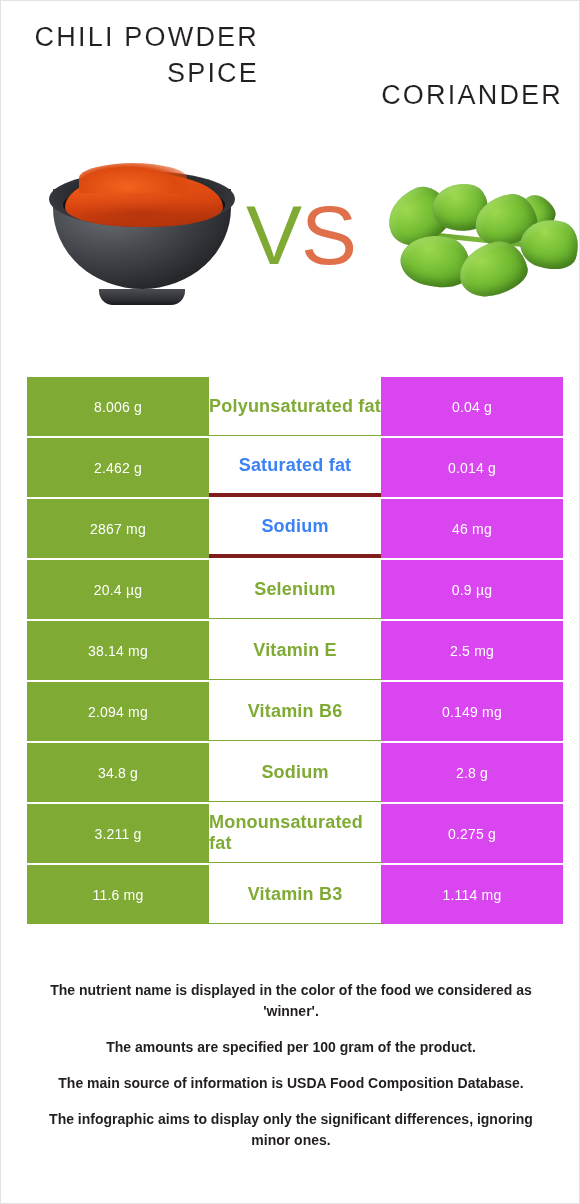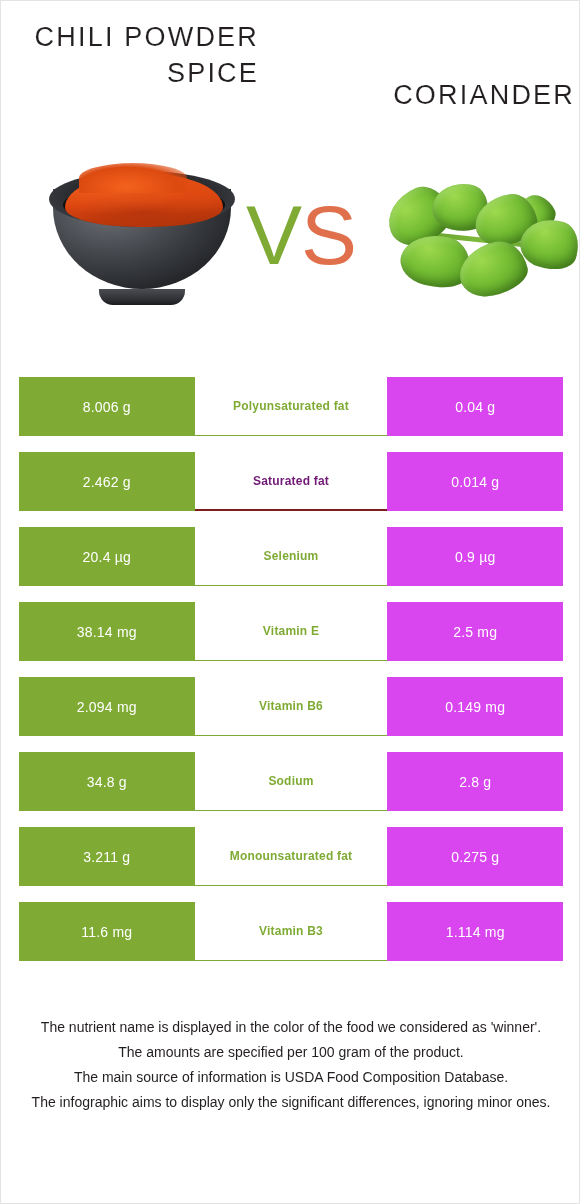--- a/index.html
+++ b/index.html
@@ -38,21 +38,21 @@
     text-transform: uppercase;
     text-align: right;
     -webkit-text-stroke: 0.1px #ffffff;
   }
   .title-left {
     left: 28px;
     top: 18px;
     width: 230px;
   }
   .title-right {
-    right: 4px;
+    right: 16px;
     top: 76px;
     width: 250px;
   }
 
   
   .hero {
     position: relative;
     height: 200px;
     width: 100%;
     margin-left: 12px;
@@ -179,21 +179,22 @@
   .l5 { left: 30px;  top: 74px; width: 70px; height: 52px; transform: rotate(14deg); }
   .l6 { left: 88px;  top: 82px; width: 68px; height: 52px; transform: rotate(-12deg); }
   .l7 { left: 140px; top: 36px; width: 44px; height: 38px; transform: rotate(-28deg); }
 
   
   .table {
     margin: 36px 3px 0 18px;
     width: 544px;
     display: flex;
     flex-direction: column;
-    gap: 16px;
+    gap: 2px;
+    align-items: flex-end;
   }
   .row {
     display: flex;
     height: 59px;
     align-items: stretch;
   }
   .cell {
     display: flex;
     align-items: center;
     justify-content: center;
@@ -205,38 +206,38 @@
     width: 182px;
     background: #7fab35;
     color: #ffffff;
   }
   .cell-right {
     width: 182px;
     background: #d946ef;
     color: #ffffff;
   }
   .cell-mid {
-    width: 200px;
+    width: 172px;
     background: #ffffff;
     font-weight: 700;
-    font-size: 12px;
+    font-size: 18px;
   }
   .cell-mid.win-left  { color: #7fab35; border-bottom: 1px solid #7fab35; }
-  .cell-mid.win-right { color: #701a75; border-bottom: 2px solid #7f1d1d; }
+  .cell-mid.win-right { color: #3b82f6; border-bottom: 4px solid #7f1d1d; }
 
   
   .footer {
     margin: 56px 18px 0 18px;
     width: 544px;
     text-align: center;
     font-size: 14px;
     line-height: 21px;
     color: #231f20;
   }
-  .footer p { margin: 4px; }
+  .footer p { margin: 15px; font-weight: bold; }
 </style>
 </head>
 <body>
 
 <div class="page">
 
   <div class="titles">
     <div class="title title-left">Chili Powder Spice</div>
     <div class="title title-right">Coriander</div>
   </div>
@@ -279,20 +280,25 @@
         <div class="cell cell-left">8.006 g</div>
         <div class="cell cell-mid win-left">Polyunsaturated fat</div>
         <div class="cell cell-right">0.04 g</div>
       </div>
       <div class="row">
         <div class="cell cell-left">2.462 g</div>
         <div class="cell cell-mid win-right">Saturated fat</div>
         <div class="cell cell-right">0.014 g</div>
       </div>
       <div class="row">
+        <div class="cell cell-left">2867 mg</div>
+        <div class="cell cell-mid win-right">Sodium</div>
+        <div class="cell cell-right">46 mg</div>
+      </div>
+      <div class="row">
         <div class="cell cell-left">20.4 µg</div>
         <div class="cell cell-mid win-left">Selenium</div>
         <div class="cell cell-right">0.9 µg</div>
       </div>
       <div class="row">
         <div class="cell cell-left">38.14 mg</div>
         <div class="cell cell-mid win-left">Vitamin E</div>
         <div class="cell cell-right">2.5 mg</div>
       </div>
       <div class="row">

